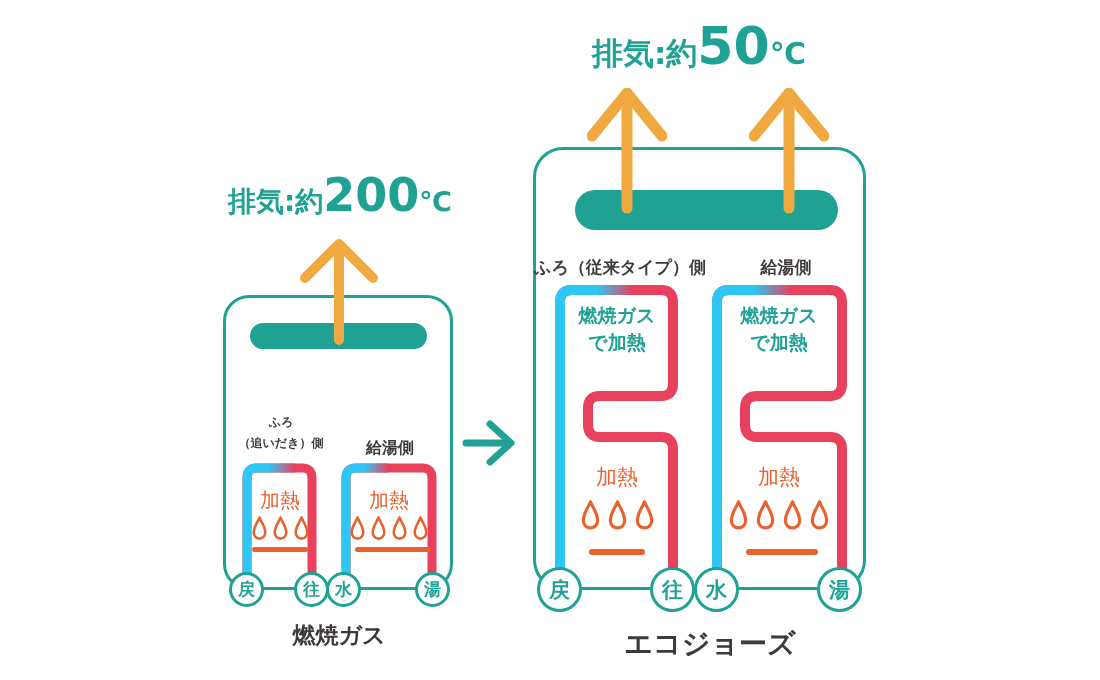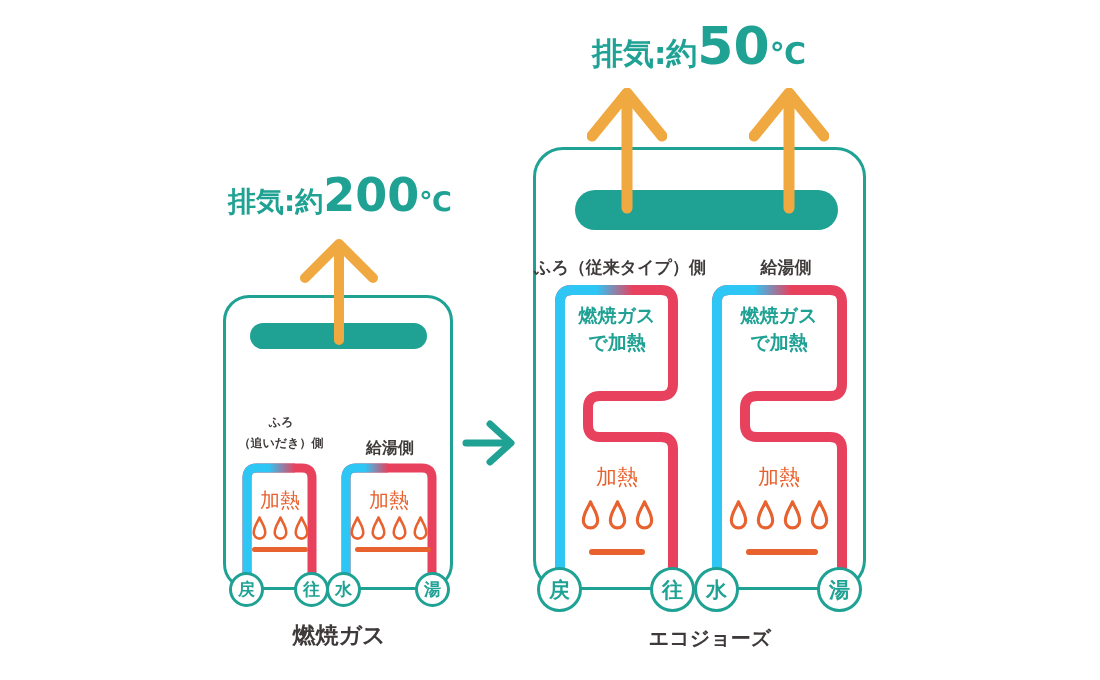--- a/index.html
+++ b/index.html
@@ -211,16 +211,16 @@
           <path class="flame-path" d="M10,1.5 C8,7 3.2,12 3.2,19.5 a6.8,6.8 0 0 0 13.6,0 C16.8,12 12,7 10,1.5 Z"></path>
         </svg>
       </div>
     <div class="heat-underline" style="left:746px; top:549px; width:72px; height:6px;"></div>
 
     <div class="port" style="left:537px; top:567px;">戻</div>
     <div class="port" style="left:650px; top:567px;">往</div>
     <div class="port" style="left:694px; top:567px;">水</div>
     <div class="port" style="left:817px; top:567px;">湯</div>
 
-    <div class="caption" style="left:590px; top:625px; width:240px; font-size:20px;">エコジョーズ</div>
+    <div class="caption" style="left:590px; top:625px; width:240px; font-size:28px;">エコジョーズ</div>
   </section>
 
 </div>
 
 </body></html>

